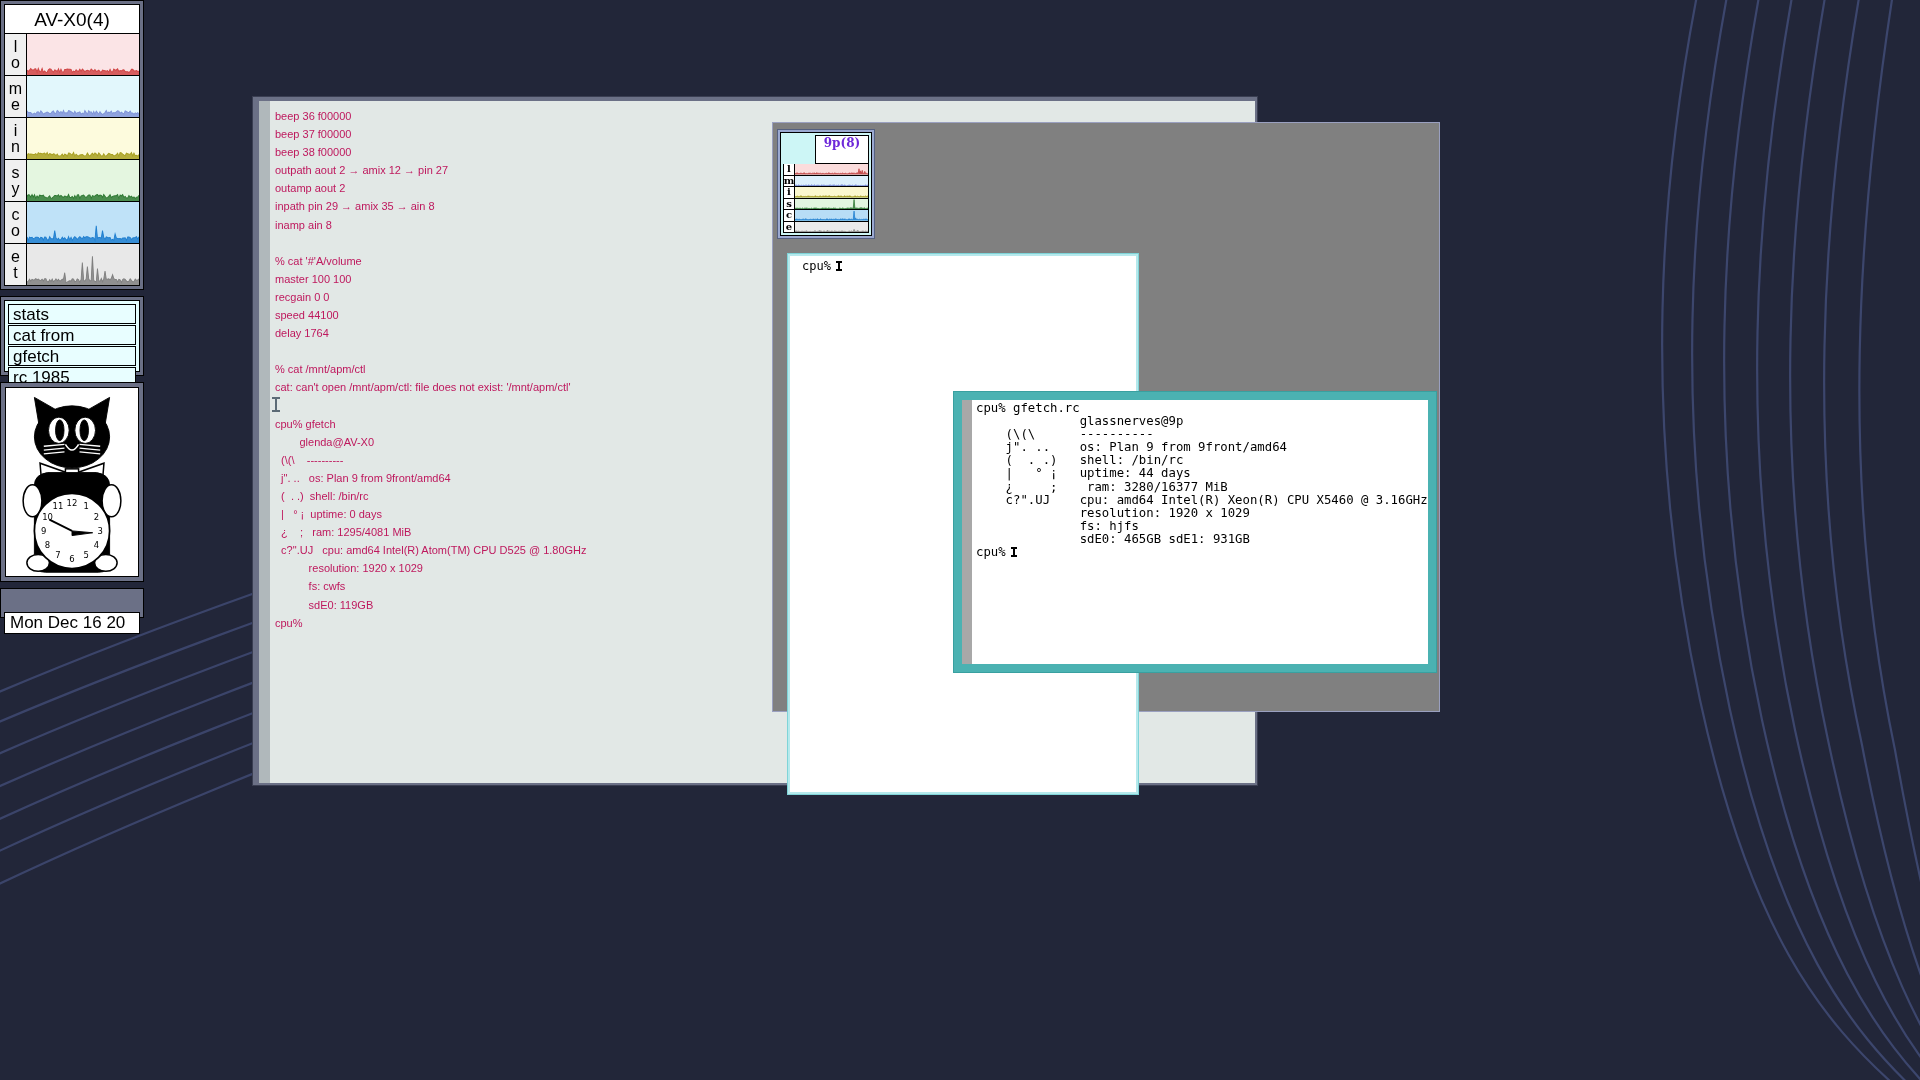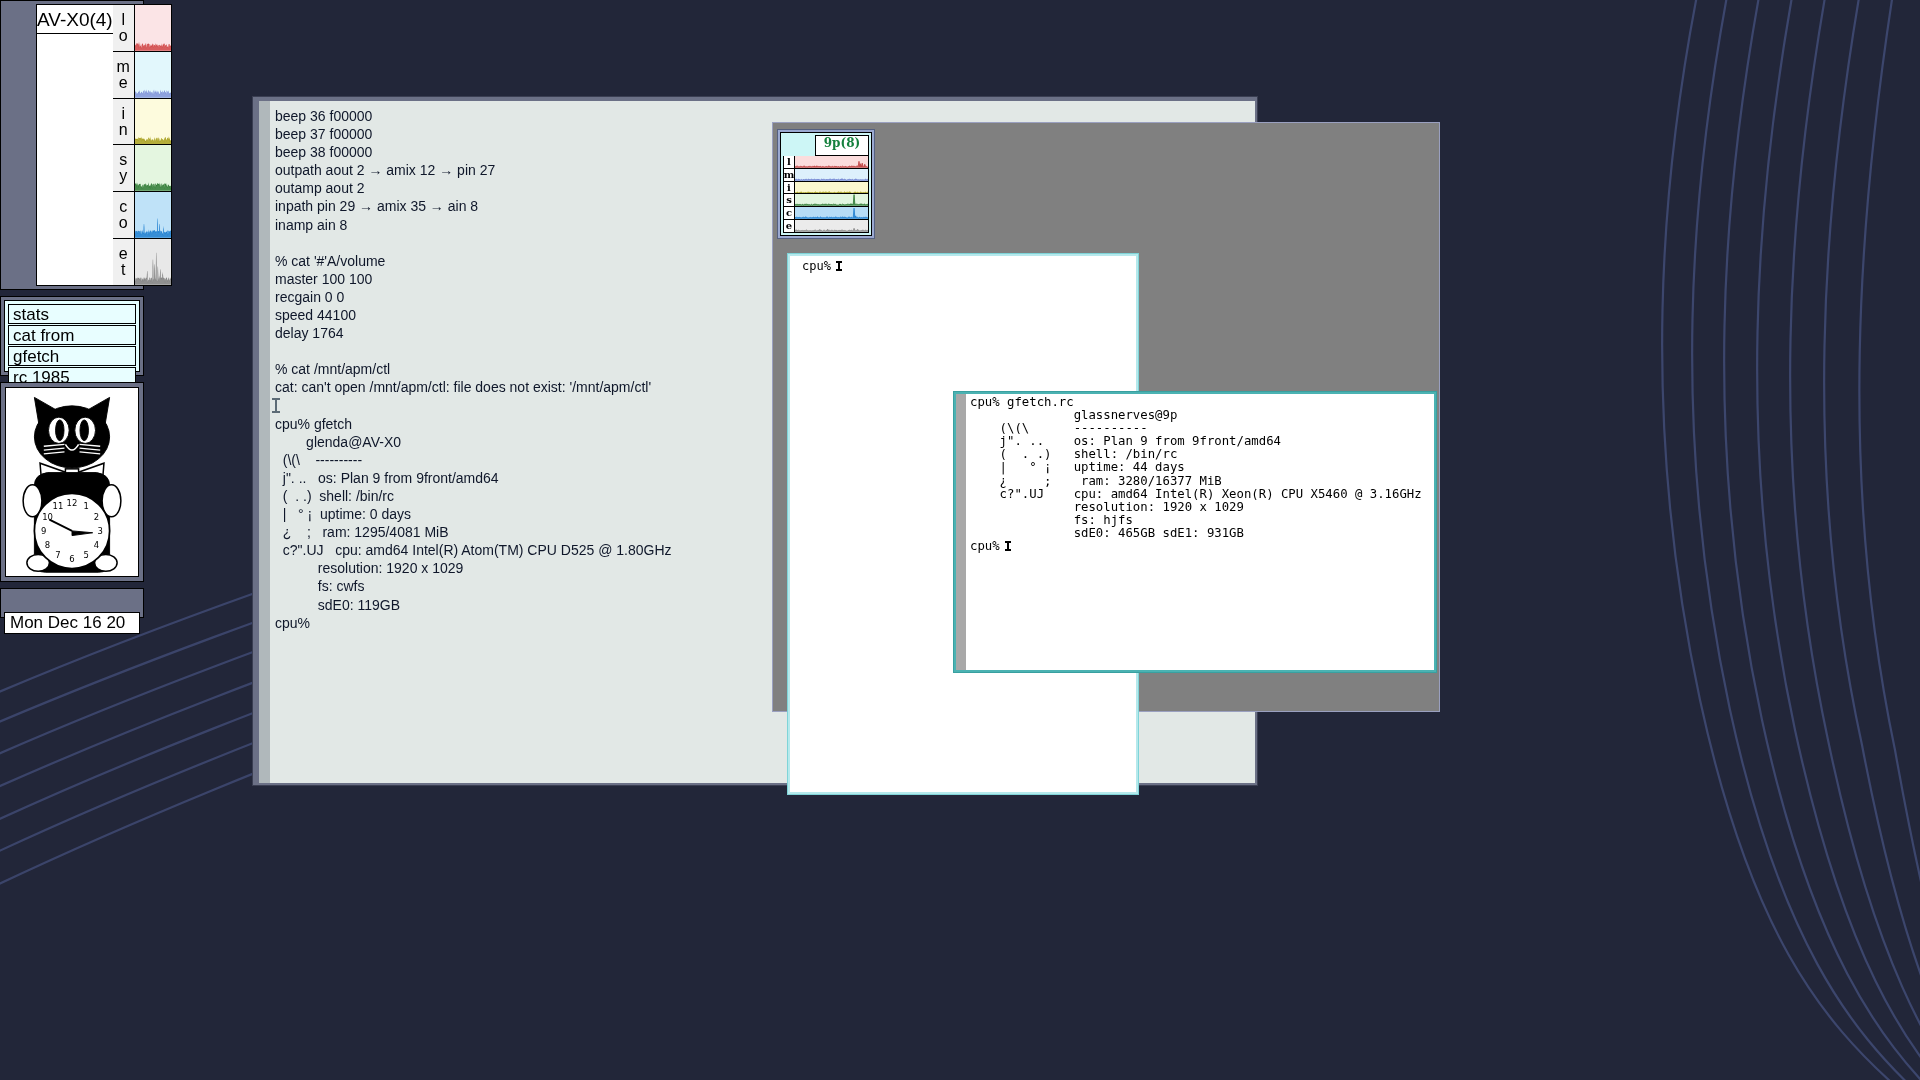--- a/index.html
+++ b/index.html
@@ -21,21 +21,21 @@
   
   .win { position: absolute; }
 
   
   #stats-win {
     left: 0px; top: 0px; width: 144px; height: 290px;
     background: #6b7086;
     border: 1px solid #000;
     padding: 3px;
   }
-  #stats-inner { width: 100%; height: 100%; background:#fff; border:1px solid #000; display:flex; flex-direction:row;margin-left:32px; }
+  #stats-inner { width: 100%; height: 100%; background:#fff; border:1px solid #000; display:flex; flex-direction:column; }
   #stats-title {
     height: 29px; line-height: 29px; text-align: center;
     font-size: 19px; color:#000; background:#fff;
     border-bottom:1px solid #000; font-family:"Liberation Sans", sans-serif;
   }
   .stat-row { flex: 1; display: flex; border-bottom: 1px solid #000; position: relative; }
   .stat-row:last-child { border-bottom: none; }
   .stat-label {
     width: 22px; flex: 0 0 22px; background:#f0f0f0; border-right:1px solid #000;
     display:flex; flex-direction:column; align-items:center; justify-content:center;
@@ -89,22 +89,22 @@
     position:absolute; left:6px; top:4px; right:2px; bottom:2px;
     background:#e2e8e6;
   }
   #main-scrollbar {
     position:absolute; left:0px; top:0px; width:11px; bottom:0;
     background:#b0b8bb;
   }
   #main-text {
     position:absolute; left:16px; top:6px; right:6px; bottom:0;
     font-family:"Liberation Sans", sans-serif;
-    font-size:14px; line-height:18.1px;
-    color:#0f172a;
+    font-size:11px; line-height:18.1px;
+    color:#be185d;
     white-space: pre;
   }
   .txt-cursor { display:inline-block; width:2px; height:15px; background:#5c6b76; vertical-align:-2px; position:relative; }
   .txt-cursor::before, .txt-cursor::after {
     content:""; position:absolute; left:-3px; width:8px; height:2px; background:#5c6b76;
   }
   .txt-cursor::before { top:0; }
   .txt-cursor::after { bottom:0; }
 
   
@@ -113,22 +113,22 @@
     background:#808080; border:1px solid #9aa0c0;
   }
 
   
   #p9-stats {
     position:absolute; left: 4px; top: 6px; width: 98px; height: 110px;
     background:#9aa8d0; border:1px solid #55607f; padding:2px;
   }
   #p9-stats-inner { width:100%; height:100%; background:#cdf6f6; border:1px solid #000; padding:2px; display:flex; flex-direction:column; }
   #p9-title {
-    height:21px; line-height:14px; text-align:center; background:#fff;
-    border:1px solid #000; font-size:12px; color:#15803d;
+    height:29px; line-height:14px; text-align:center; background:#fff;
+    border:1px solid #000; font-size:12px; color:#6d28d9;
     font-family:"DejaVu Serif", serif; font-weight:bold;margin-left:32px;
   }
   .p9-row { flex:1; display:flex; border-bottom:1px solid #000; min-height:0; }
   .p9-row:last-child { border-bottom:none; }
   .p9-label {
     width:11px; flex:0 0 11px; background:#fff; border-right:1px solid #000;
     font-size:10px; line-height:1; color:#000; text-align:center;
     font-family:"DejaVu Serif", serif; font-weight:bold;
     display:flex; align-items:center; justify-content:center;
   }
@@ -144,21 +144,21 @@
   #blank-scroll { position:absolute; left:0; top:0; width:9px; bottom:0; background:#fff; }
   #blank-text {
     position:absolute; left:12px; top:3px; right:2px;
     font-family:"DejaVu Sans Mono", monospace; font-size:12px; color:#000;
     white-space:pre;
   }
 
   
   #gfetch-win {
     position:absolute; left: 180px; top: 268px; width: 484px; height: 282px;
-    background:#4bb2b2; border:1px solid #39a0a0; padding:2px;
+    background:#4bb2b2; border:1px solid #39a0a0; padding:8px;
   }
   #gfetch-inner { width:100%; height:100%; background:#fff; position:relative; overflow:hidden; }
   #gfetch-scroll { position:absolute; left:0; top:0; width:10px; bottom:0; background:#a8a8a8; }
   #gfetch-text {
     position:absolute; left:14px; top:2px; right:2px;
     font-family:"DejaVu Sans Mono", monospace;
     font-size:12.3px; line-height:13.1px; color:#000;
     white-space:pre;
   }
   .blk-cursor { display:inline-block; width:2px; height:10px; background:#000; vertical-align:-1px; position:relative; }

